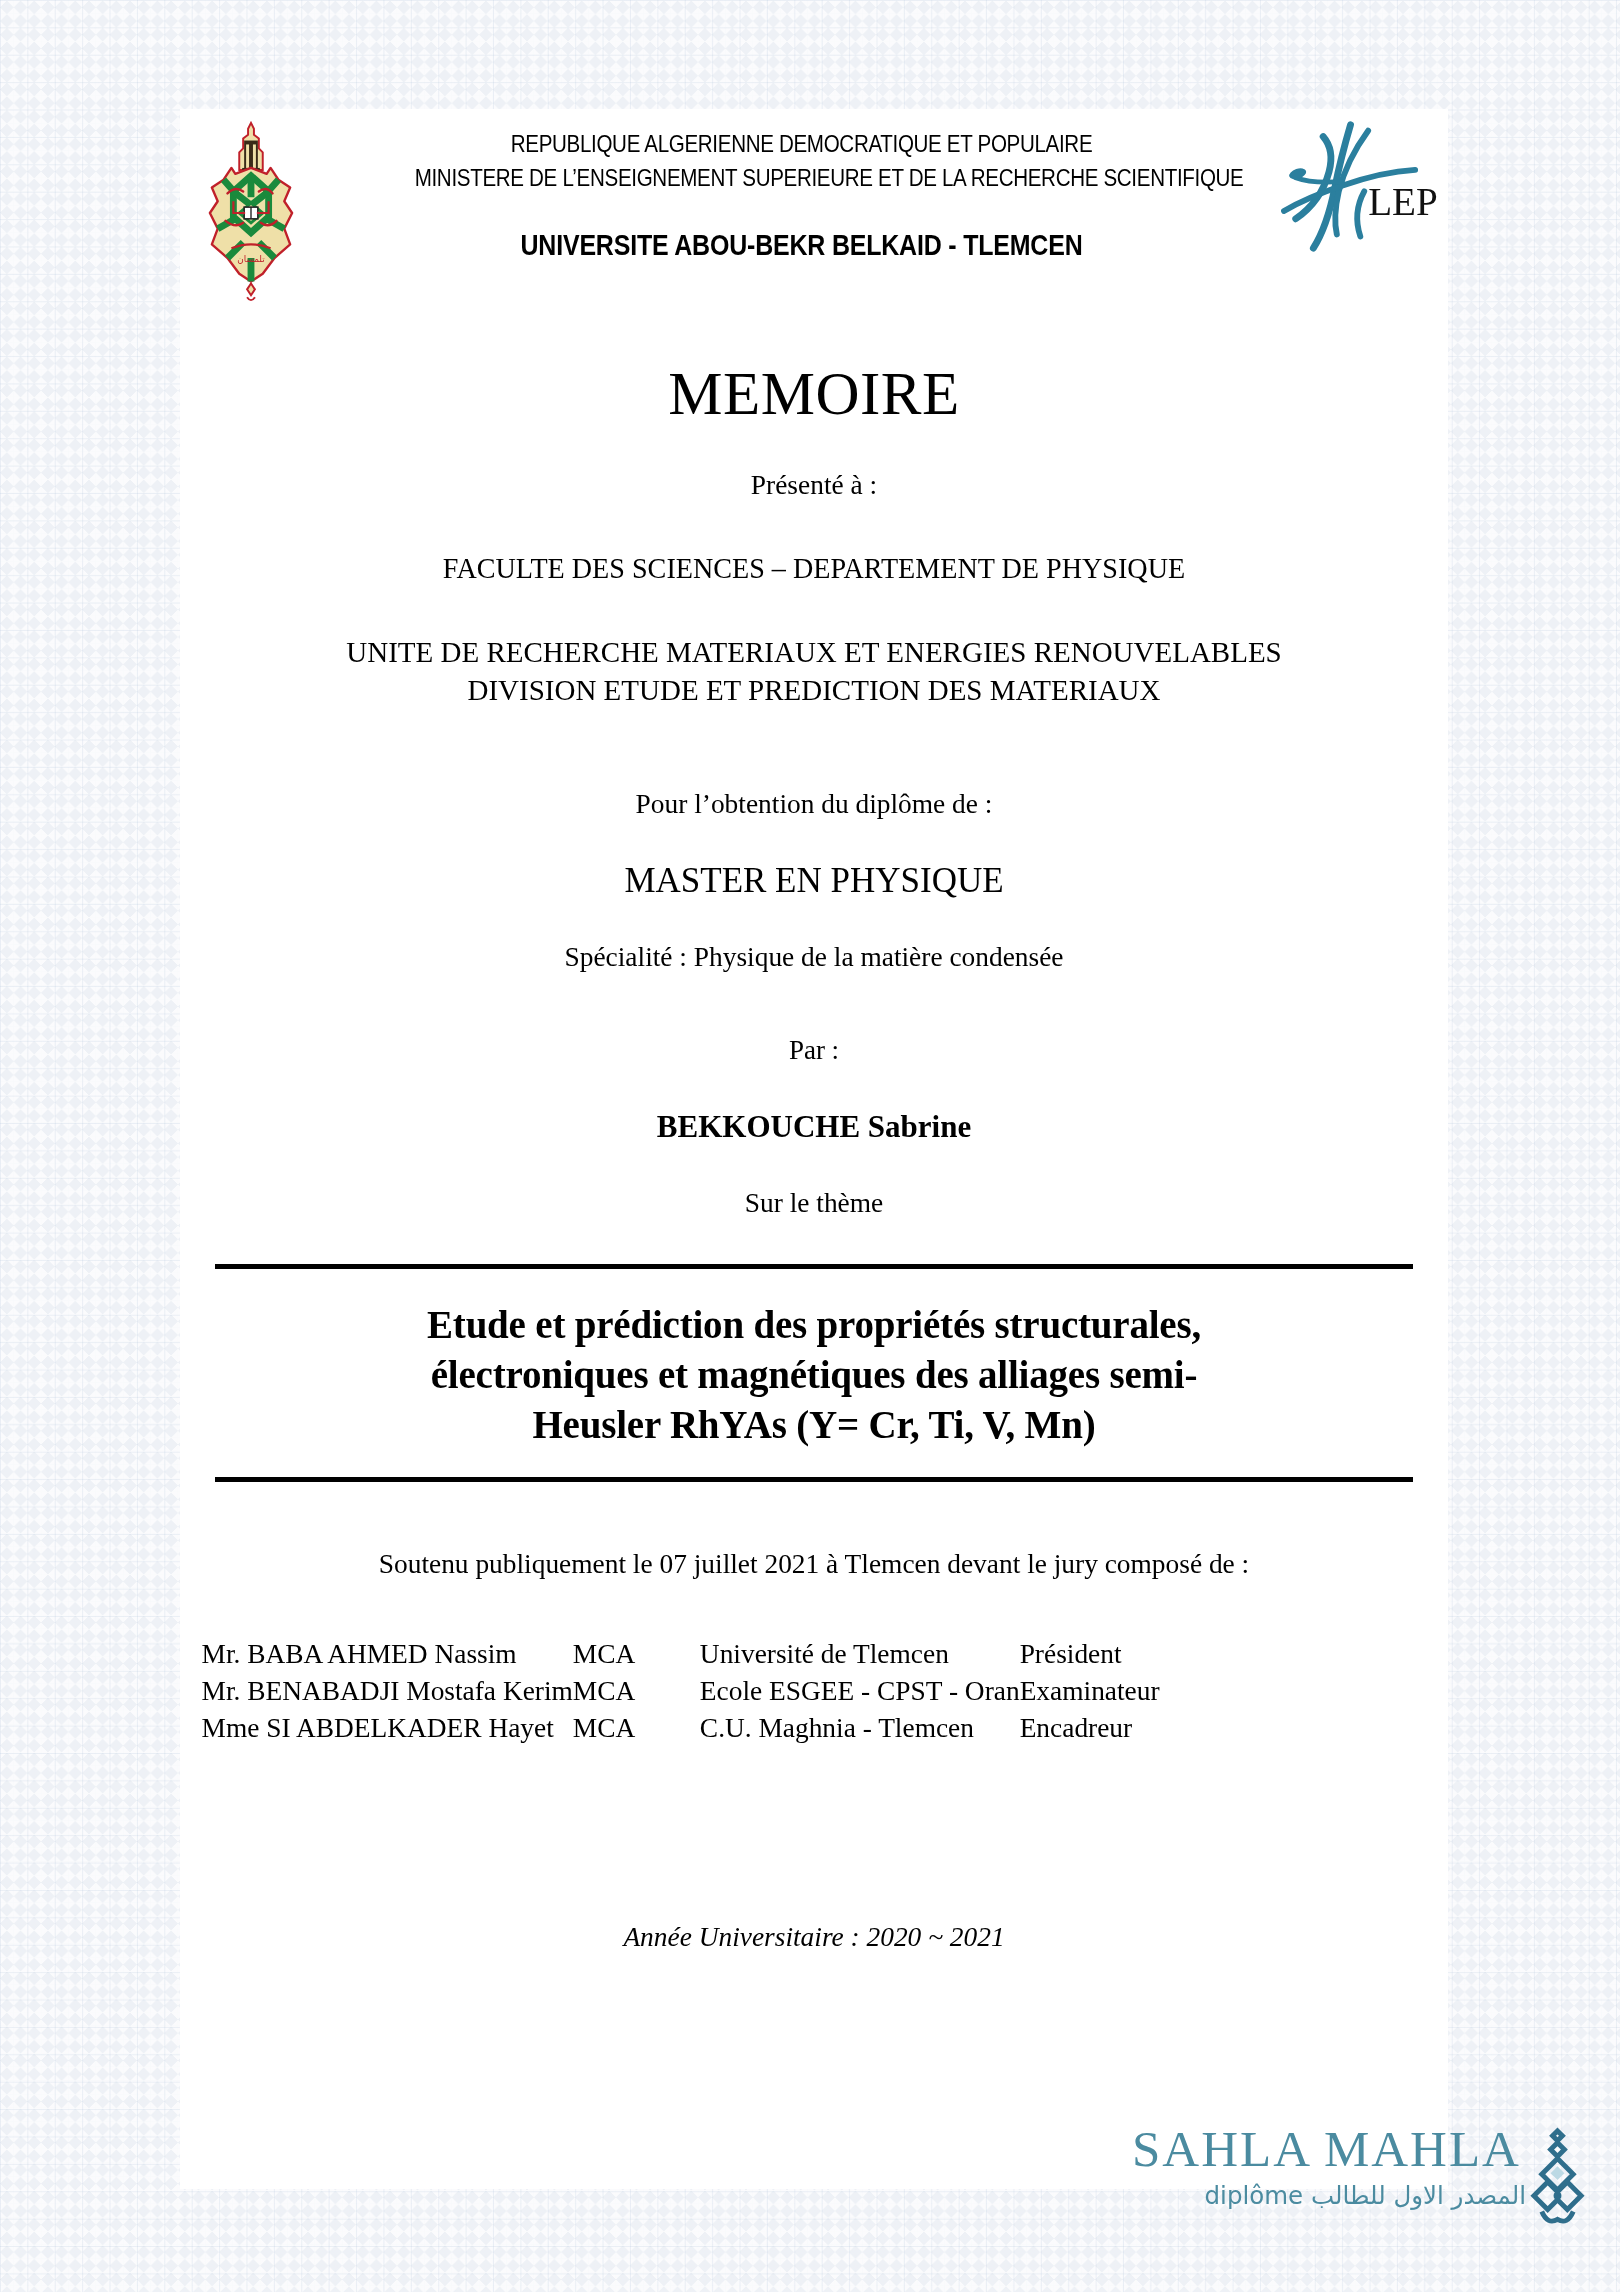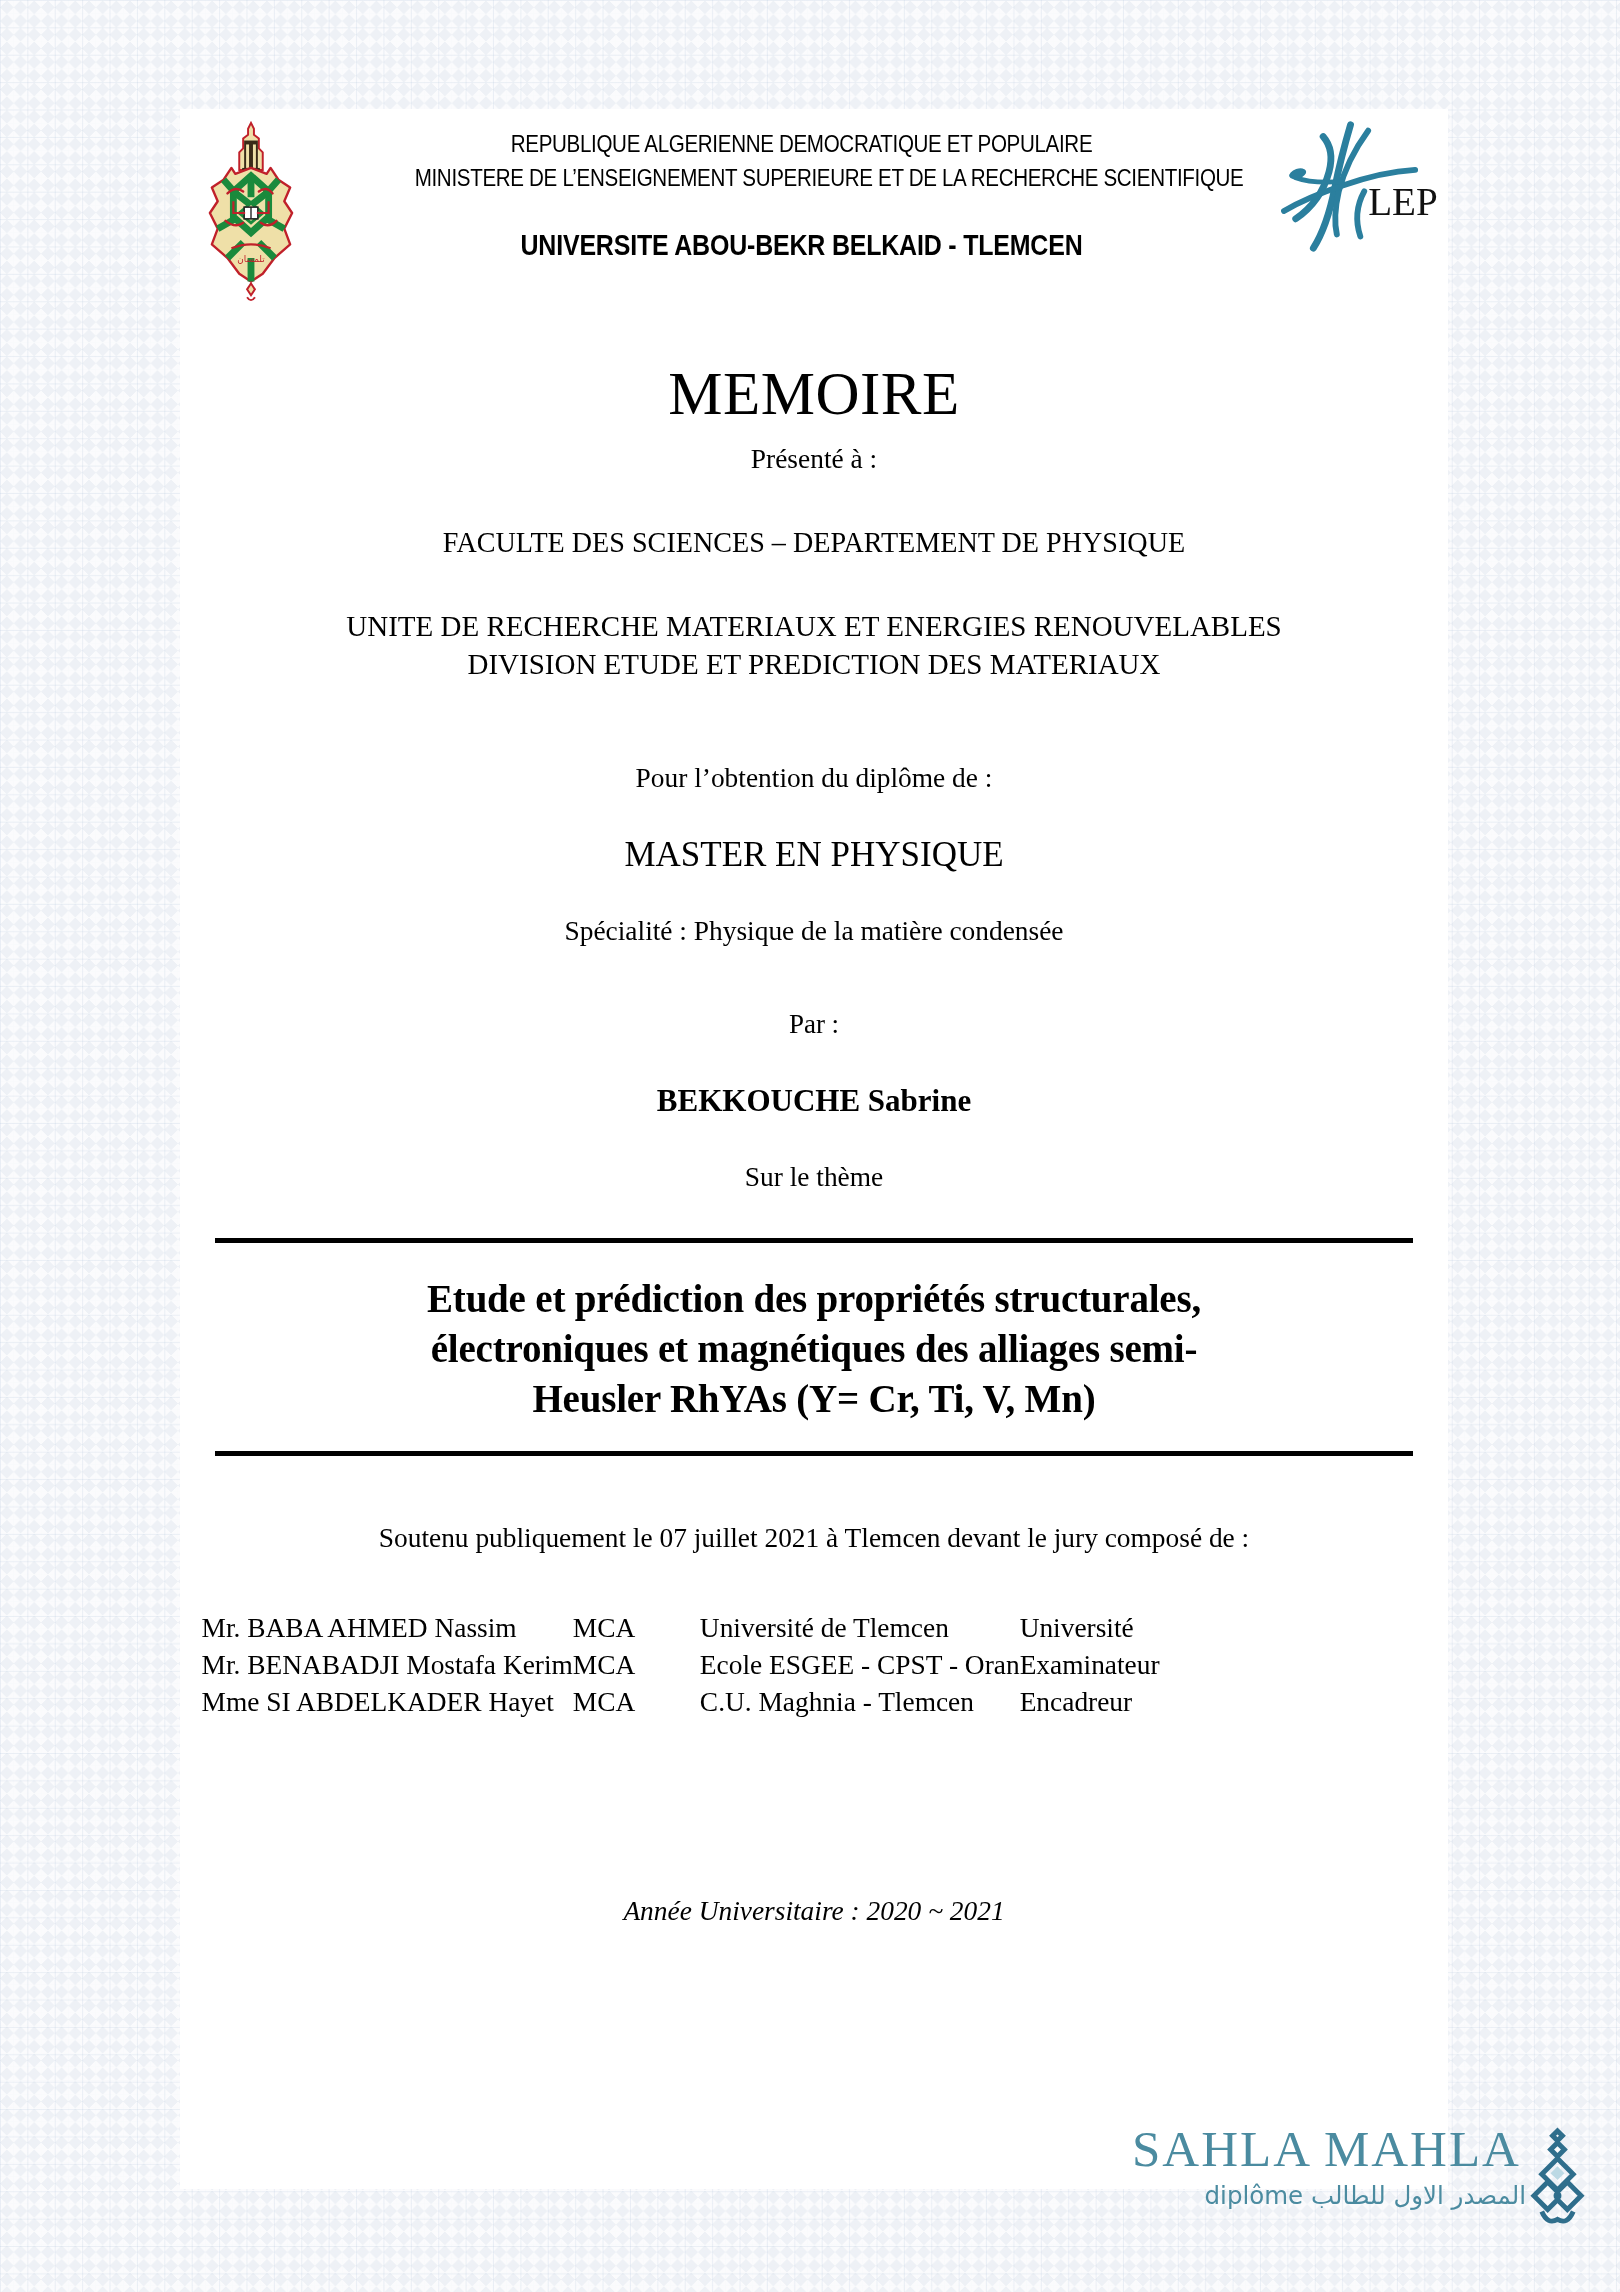--- a/index.html
+++ b/index.html
@@ -93,21 +93,21 @@
     text-align: center;
   }
   .memoire {
     font-size: 61px;
     line-height: 1;
     margin-top: 53px;
     letter-spacing: 0.5px;
   }
   .presente {
     font-size: 27.4px;
-    margin-top: 20px;
+    margin-top: 46px;
   }
   .faculte {
     font-size: 29px;
     margin-top: 51px;
     transform: scaleX(0.97);
   }
   .division {
     font-size: 29px;
     margin-top: 49px;
     line-height: 1.3;
@@ -323,21 +323,21 @@
 
     <div class="soutenu">Soutenu publiquement le 07 juillet 2021 à Tlemcen devant le jury composé de :</div>
 
     <div class="jury">
       <table class="jury-table">
         <tbody>
           <tr>
             <td class="col-name">Mr. BABA AHMED Nassim</td>
             <td class="col-grade">MCA</td>
             <td class="col-inst">Université de Tlemcen</td>
-            <td class="col-role">Université</td>
+            <td class="col-role">Président</td>
           </tr>
           <tr>
             <td class="col-name">Mr. BENABADJI Mostafa Kerim</td>
             <td class="col-grade">MCA</td>
             <td class="col-inst">Ecole ESGEE - CPST - Oran</td>
             <td class="col-role">Examinateur</td>
           </tr>
           <tr>
             <td class="col-name">Mme SI ABDELKADER Hayet</td>
             <td class="col-grade">MCA</td>

